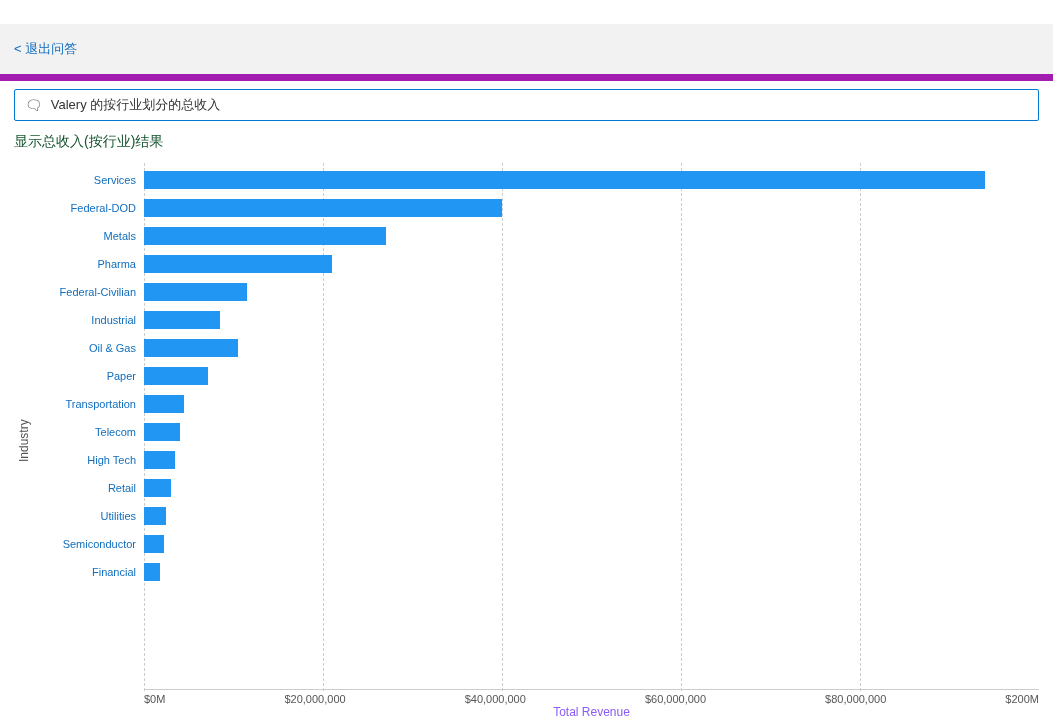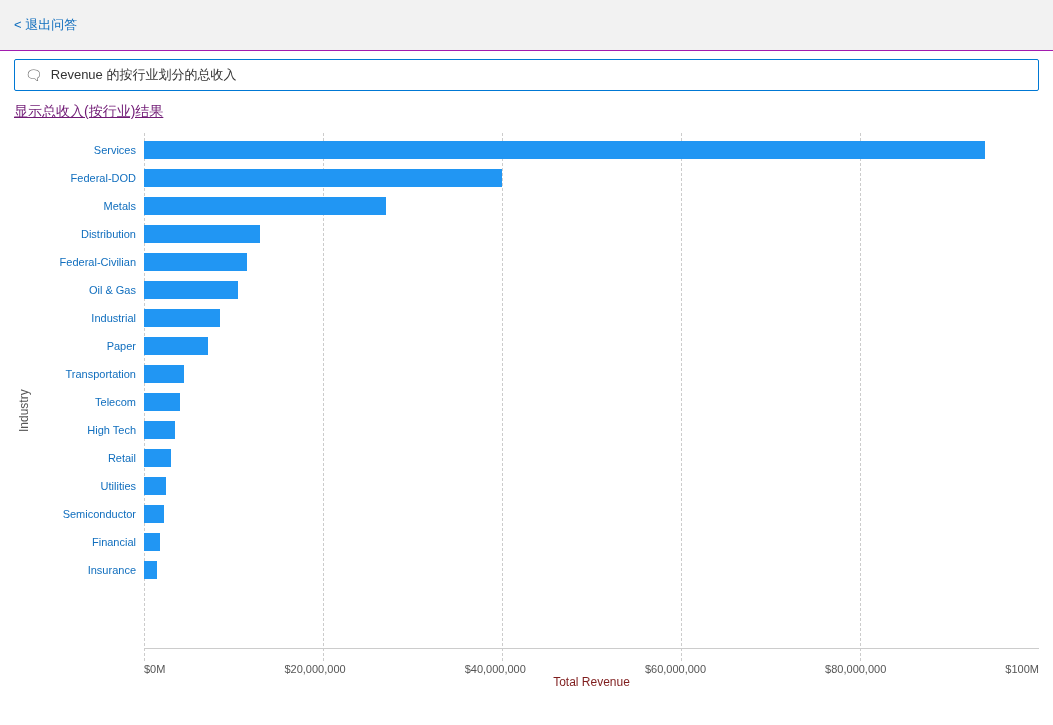--- a/index.html
+++ b/index.html
@@ -7,25 +7,26 @@
       font-family: "Segoe UI", Arial, sans-serif;
       background: #fff;
       width: 1053px;
       height: 725px;
       overflow: hidden;
       font-size: 13px;
       color: #333;
     }
     .top-bar {
       background: #f2f2f2;
-      border-bottom: 1px solid #a21caf;
+      border-bottom: 7px solid #a21caf;
       padding: 16px 14px;
       display: flex;
       align-items: center;
       gap: 8px;
+      margin-top: 24px;
     }
     .back-btn {
       color: #106ebe;
       cursor: pointer;
       font-size: 13px;
       display: flex;
       align-items: center;
       gap: 4px;
     }
     .search-bar {
@@ -40,22 +41,21 @@
       color: #333;
       background: #fff;
     }
     .search-bar-icon {
       color: #666;
       font-size: 14px;
     }
     .result-title {
       padding: 4px 14px 8px 14px;
       font-size: 14px;
-      color: #701a75;
-      text-decoration: underline;
+      color: #14532d;
     }
     .chart-area {
       display: flex;
       padding: 4px 0 40px 0;
       margin: 0 14px;
       position: relative;
       height: 600px;
     }
     .y-axis-label {
       writing-mode: vertical-rl;
@@ -108,21 +108,21 @@
   </style>
 </head>
 <body>
 
 <div class="top-bar">
   <span class="back-btn">&lt; 退出问答</span>
 </div>
 
 <div class="search-bar">
   <span class="search-bar-icon">🗨</span>
-  <span>Revenue 的按行业划分的总收入</span>
+  <span>Valery 的按行业划分的总收入</span>
 </div>
 
 <div class="result-title">显示总收入(按行业)结果</div>
 
 <div class="chart-area">
   <div class="y-axis-label">Industry</div>
   <div class="chart-main">
     <div class="bars-container" id="bars-container">
 
     <div style="position: absolute; inset: 0px 0px 28px 110px; pointer-events: none;">
@@ -145,44 +145,44 @@
               <div class="bar-fill" style="width: 40%;"></div>
             </div>
           </div>
           <div class="bar-row">
             <div class="bar-label">Metals</div>
             <div class="bar-track">
               <div class="bar-fill" style="width: 27%;"></div>
             </div>
           </div>
           <div class="bar-row">
-            <div class="bar-label">Distribution</div>
-            <div class="bar-track">
-              <div class="bar-fill" style="width: 13%;"></div>
+            <div class="bar-label">Pharma</div>
+            <div class="bar-track">
+              <div class="bar-fill" style="width: 21%;"></div>
             </div>
           </div>
           <div class="bar-row">
             <div class="bar-label">Federal-Civilian</div>
             <div class="bar-track">
               <div class="bar-fill" style="width: 11.5%;"></div>
             </div>
           </div>
           <div class="bar-row">
+            <div class="bar-label">Industrial</div>
+            <div class="bar-track">
+              <div class="bar-fill" style="width: 8.5%;"></div>
+            </div>
+          </div>
+          <div class="bar-row">
             <div class="bar-label">Oil &amp; Gas</div>
             <div class="bar-track">
               <div class="bar-fill" style="width: 10.5%;"></div>
             </div>
           </div>
           <div class="bar-row">
-            <div class="bar-label">Industrial</div>
-            <div class="bar-track">
-              <div class="bar-fill" style="width: 8.5%;"></div>
-            </div>
-          </div>
-          <div class="bar-row">
             <div class="bar-label">Paper</div>
             <div class="bar-track">
               <div class="bar-fill" style="width: 7.2%;"></div>
             </div>
           </div>
           <div class="bar-row">
             <div class="bar-label">Transportation</div>
             <div class="bar-track">
               <div class="bar-fill" style="width: 4.5%;"></div>
             </div>
@@ -216,31 +216,25 @@
             <div class="bar-track">
               <div class="bar-fill" style="width: 2.2%;"></div>
             </div>
           </div>
           <div class="bar-row">
             <div class="bar-label">Financial</div>
             <div class="bar-track">
               <div class="bar-fill" style="width: 1.8%;"></div>
             </div>
           </div>
-          <div class="bar-row">
-            <div class="bar-label">Insurance</div>
-            <div class="bar-track">
-              <div class="bar-fill" style="width: 1.5%;"></div>
-            </div>
-          </div>
         </div>
-        <div style="position: absolute; bottom: 14px; left: 110px; right: 0px; display: flex; justify-content: space-between; font-size: 11px; color: rgb(85, 85, 85); border-top: 1px solid rgb(204, 204, 204); padding-top: 14px;">
+        <div style="position: absolute; bottom: 14px; left: 110px; right: 0px; display: flex; justify-content: space-between; font-size: 11px; color: rgb(85, 85, 85); border-top: 1px solid rgb(204, 204, 204); padding-top: 3px;">
           <span>$0M</span>
           <span>$20,000,000</span>
           <span>$40,000,000</span>
           <span>$60,000,000</span>
           <span>$80,000,000</span>
-          <span>$100M</span>
+          <span>$200M</span>
         </div>
-        <div style="position: absolute; bottom: 0px; left: 110px; right: 0px; text-align: center; font-size: 12px; color: #7f1d1d;">Total Revenue</div>
+        <div style="position: absolute; bottom: 0px; left: 110px; right: 0px; text-align: center; font-size: 12px; color: #8b5cf6;">Total Revenue</div>
       </div>
   </div>
 </div>
 
 </body></html>

